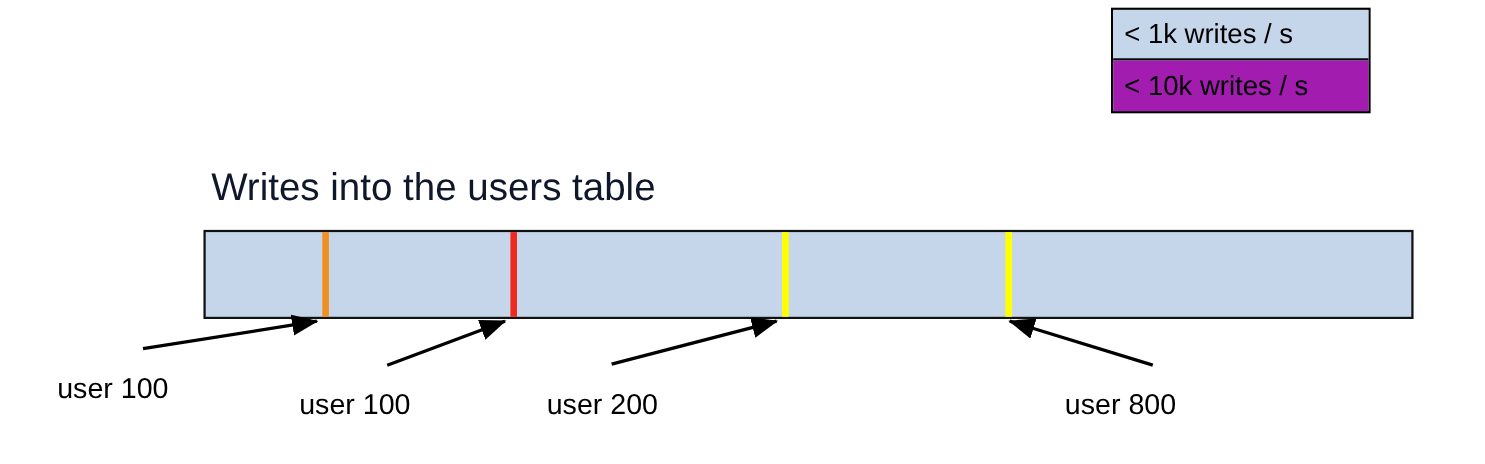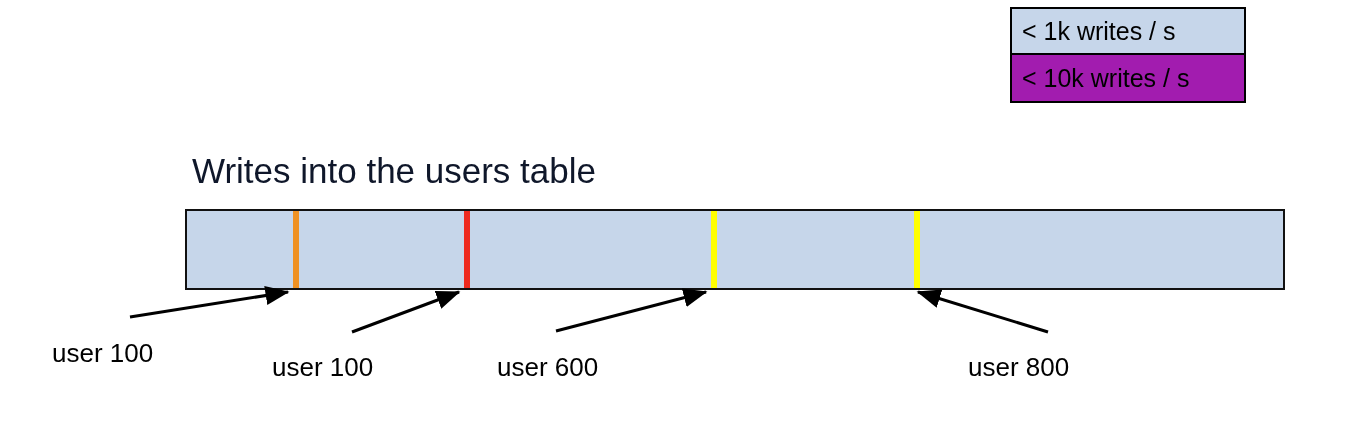--- a/index.html
+++ b/index.html
@@ -114,16 +114,16 @@
       </marker>
     </defs>
     <line x1="130" y1="317" x2="288" y2="292" stroke="#000000" stroke-width="3" marker-end="url(#ah)"></line>
     <line x1="352" y1="332" x2="459" y2="292" stroke="#000000" stroke-width="3" marker-end="url(#ah)"></line>
     <line x1="556" y1="331" x2="706" y2="292" stroke="#000000" stroke-width="3" marker-end="url(#ah)"></line>
     <line x1="1048" y1="332" x2="918" y2="292" stroke="#000000" stroke-width="3" marker-end="url(#ah)"></line>
   </svg>
 
   <div class="user-label" style="left:52px; top:338px;">user 100</div>
   <div class="user-label" style="left:272px; top:352px;">user 100</div>
-  <div class="user-label" style="left:497px; top:352px;">user 600</div>
+  <div class="user-label" style="left:497px; top:352px;">user 200</div>
   <div class="user-label" style="left:968px; top:352px;">user 800</div>
 
 </div>
 
 </body></html>

